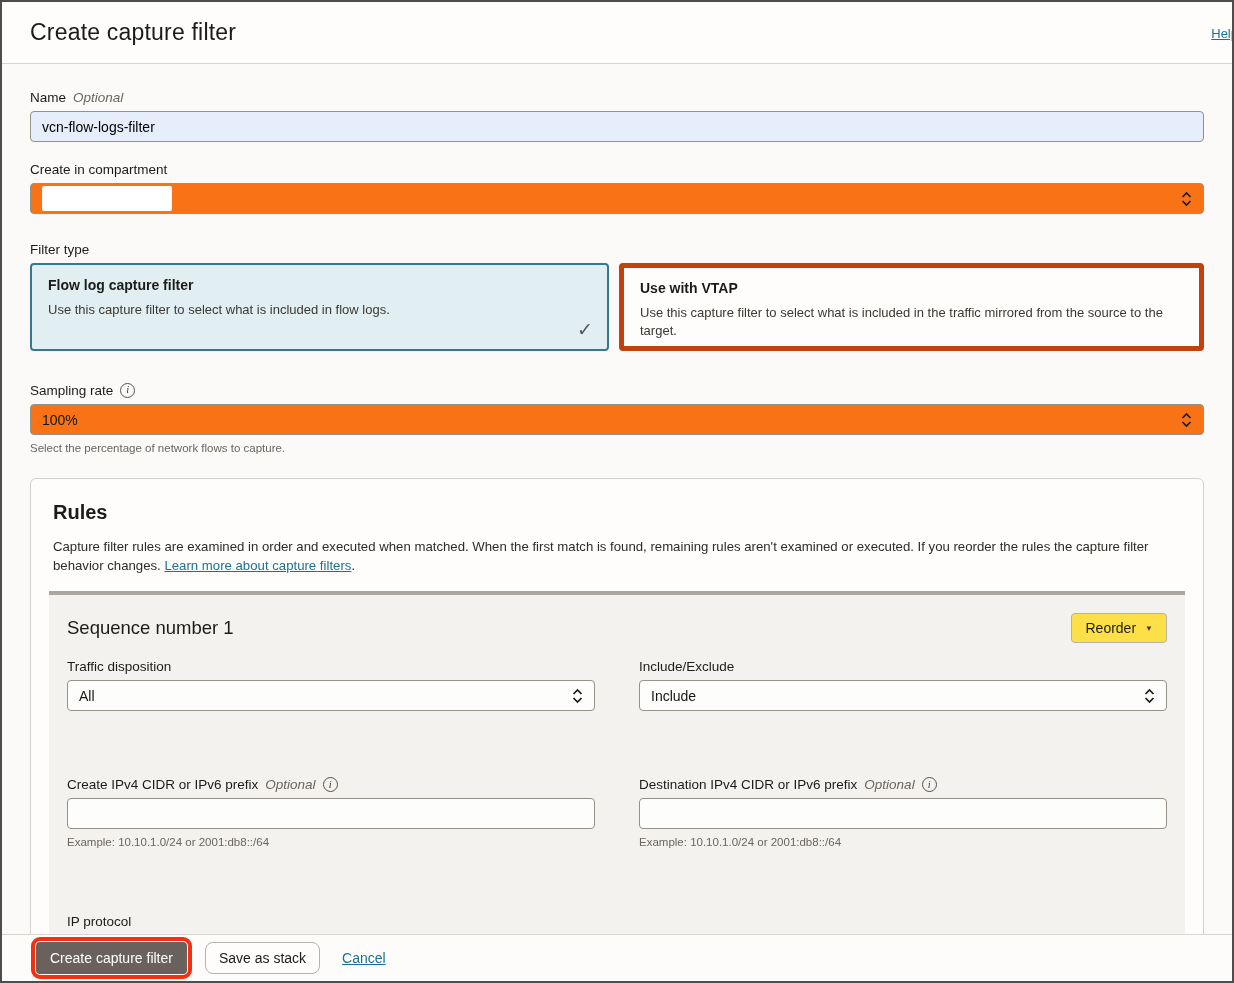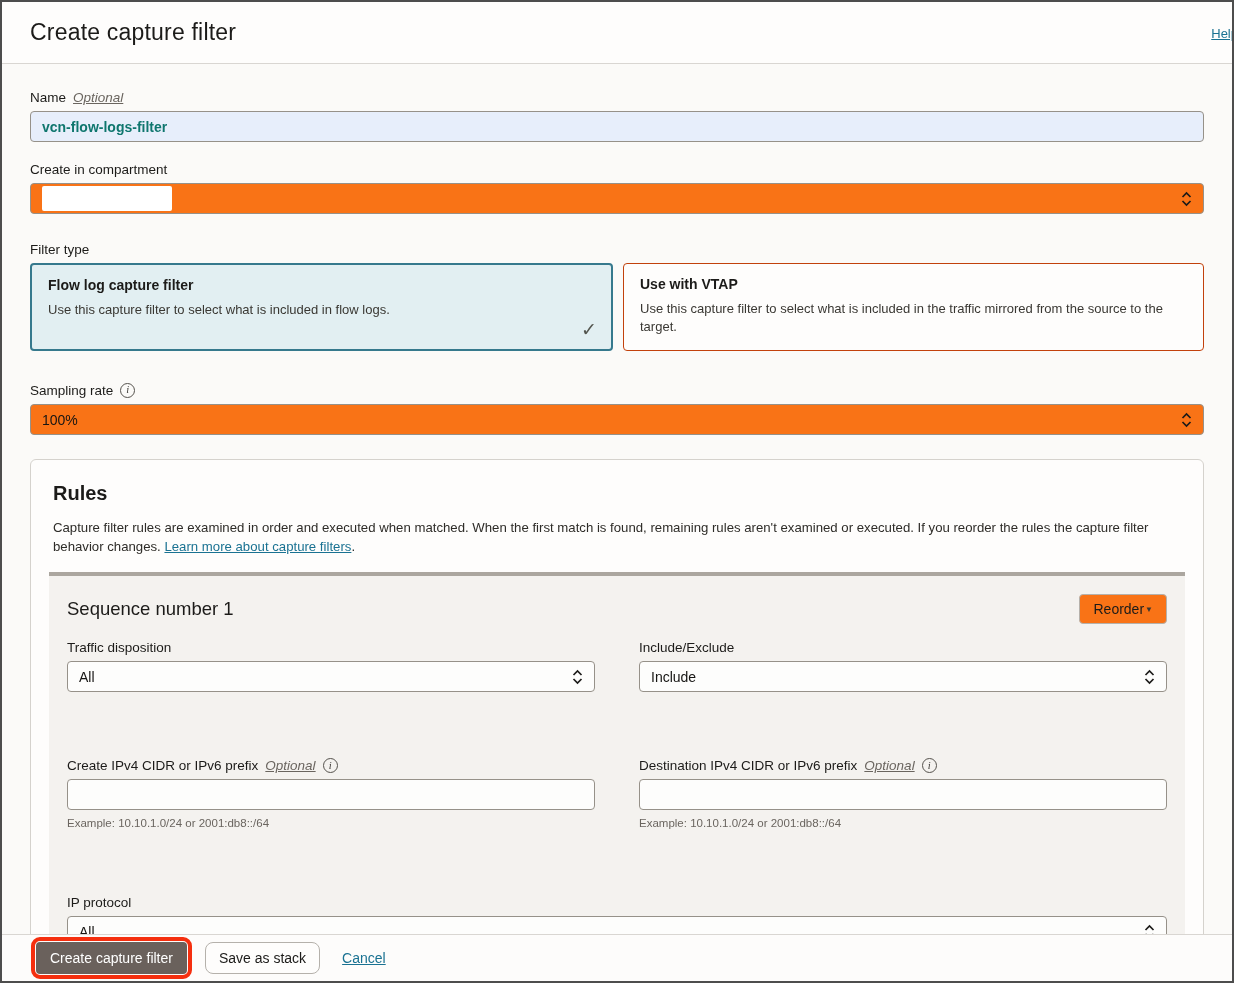--- a/index.html
+++ b/index.html
@@ -27,35 +27,34 @@
   .hdr-title { font-size: 23px; font-weight: 400; color: #1c1b19; letter-spacing: .2px; }
   .help-link {
     position: absolute; right: -6px; top: 24px;
     font-size: 13px; color: #1a7292; text-decoration: underline; cursor: pointer;
   }
 
   
   .body { flex: 1 1 auto; padding: 26px 28px 0 28px; overflow: hidden; }
 
   .field-label { font-size: 13.5px; color: #1c1b19; margin-bottom: 6px; display: flex; align-items: flex-end; gap: 7px; }
-  .optional { font-style: italic; color: #6a655f; text-decoration: underline; }
+  .optional { font-style: italic; color: #6a655f; }
   .info-icon {
     display: inline-flex; align-items: center; justify-content: center;
     width: 15px; height: 15px; border: 1.2px solid #55524d; border-radius: 50%;
     font-family: "Liberation Serif", serif; font-style: italic; font-size: 10.5px;
     color: #3d3b37; line-height: 1; cursor: pointer;
   }
 
   .text-input {
     width: 100%; height: 31px;
     border: 1px solid #969189; border-radius: 4px;
-    background: #fdfdfc; font-size: 14px; color: #0f766e;
+    background: #fdfdfc; font-size: 14px; color: #000000;
     padding: 13px 11px; outline: none;
     font-family: "Liberation Sans", sans-serif;
-    font-weight: bold;
   }
   .text-input.autofill { background: #e7eefb; }
 
   .selectbox {
     width: 100%; height: 31px;
     border: 1px solid #969189; border-radius: 4px;
     background: #f97316;
     display: flex; align-items: center; justify-content: space-between;
     padding: 0 11px; font-size: 14px; cursor: pointer;
     position: relative;
@@ -67,21 +66,21 @@
   .f-compartment { margin-bottom: 28px; }
   .f-filtertype { margin-bottom: 32px; }
   .f-sampling { margin-bottom: 24px; }
 
   .helper-text { font-size: 11.5px; color: #6a655f; margin-top: 7px; }
 
   
   .cards { display: flex; gap: 10px; }
   .card {
     flex: 1 1 0; height: 88px;
-    border: 1px solid #c2410c; border-radius: 4px;
+    border: 5px solid #c2410c; border-radius: 4px;
     background: #fefdfc; padding: 12px 16px;
     position: relative; cursor: pointer;
   }
   .card.selected { border: 2px solid #36798d; background: #e2eff2; }
   .card-title { font-size: 14px; font-weight: 700; color: #1c1b19; margin-bottom: 8px; }
   .card-desc { font-size: 13px; color: #3a3833; line-height: 1.35; max-width: 555px; }
   .card-check { position: absolute; right: 14px; bottom: 8px; font-size: 19px; color: #54564f; }
 
   
   .rules-box {
@@ -90,23 +89,23 @@
     padding: 22px 18px 14px 18px;
   }
   .rules-title { font-size: 20px; font-weight: 700; color: #1c1b19; margin-bottom: 13px; padding-left: 4px; }
   .rules-desc { font-size: 13.2px; color: #2e2c28; line-height: 1.45; padding-left: 4px; margin-bottom: 16px; }
   .rules-desc a { color: #1a7292; text-decoration: underline; cursor: pointer; }
 
   .seq-panel { background: #f4f2ef; border-top: 4px solid #aba69f; padding: 18px 18px 26px 18px; }
   .seq-head { display: flex; align-items: center; justify-content: space-between; margin-bottom: 16px; }
   .seq-title { font-size: 18.5px; font-weight: 400; color: #1c1b19; }
   .reorder-btn {
-    background: #f97316; border: 1px solid #b5b1ab; border-radius: 4px;
+    background: #fde047; border: 1px solid #b5b1ab; border-radius: 4px;
     font-size: 14px; color: #1c1b19; padding: 6px 13px; cursor: pointer;
-    display: inline-flex; align-items: center; gap: 1px;
+    display: inline-flex; align-items: center; gap: 9px;
     font-family: "Liberation Sans", sans-serif;
   }
   .reorder-btn .caret { font-size: 8px; color: #3a3833; }
 
   .seq-grid { display: grid; grid-template-columns: 1fr 1fr; column-gap: 32px; row-gap: 0; gap: 44px; }
   .seq-cell { margin-bottom: 22px; }
   .seq-full { grid-column: 1 / -1; margin-bottom: 0; }
   .seq-panel .selectbox, .seq-panel .text-input { background: #fdfdfc; }
 
   
@@ -193,20 +192,21 @@
       </div>
       <div class="selectbox">
         <span>100%</span>
         <span class="chev">
           <svg width="11" height="18" viewBox="0 0 11 18">
               <path d="M1.5 7 L5.5 3 L9.5 7" fill="none" stroke="#1c1b19" stroke-width="1.7"></path>
               <path d="M1.5 11 L5.5 15 L9.5 11" fill="none" stroke="#1c1b19" stroke-width="1.7"></path>
             </svg>
         </span>
       </div>
+      <div class="helper-text">Select the percentage of network flows to capture.</div>
     </div>
 
     <div class="rules-box">
       <div class="rules-title">Rules</div>
       <div class="rules-desc"><span>Capture filter rules are examined in order and executed when matched. When the first match is found, remaining rules aren't examined or executed. If you reorder the rules the capture filter behavior changes. </span><a>Learn more about capture filters</a><span>.</span></div>
 
       <div class="seq-panel">
         <div class="seq-head">
           <div class="seq-title">Sequence number 1</div>
           <button class="reorder-btn">

